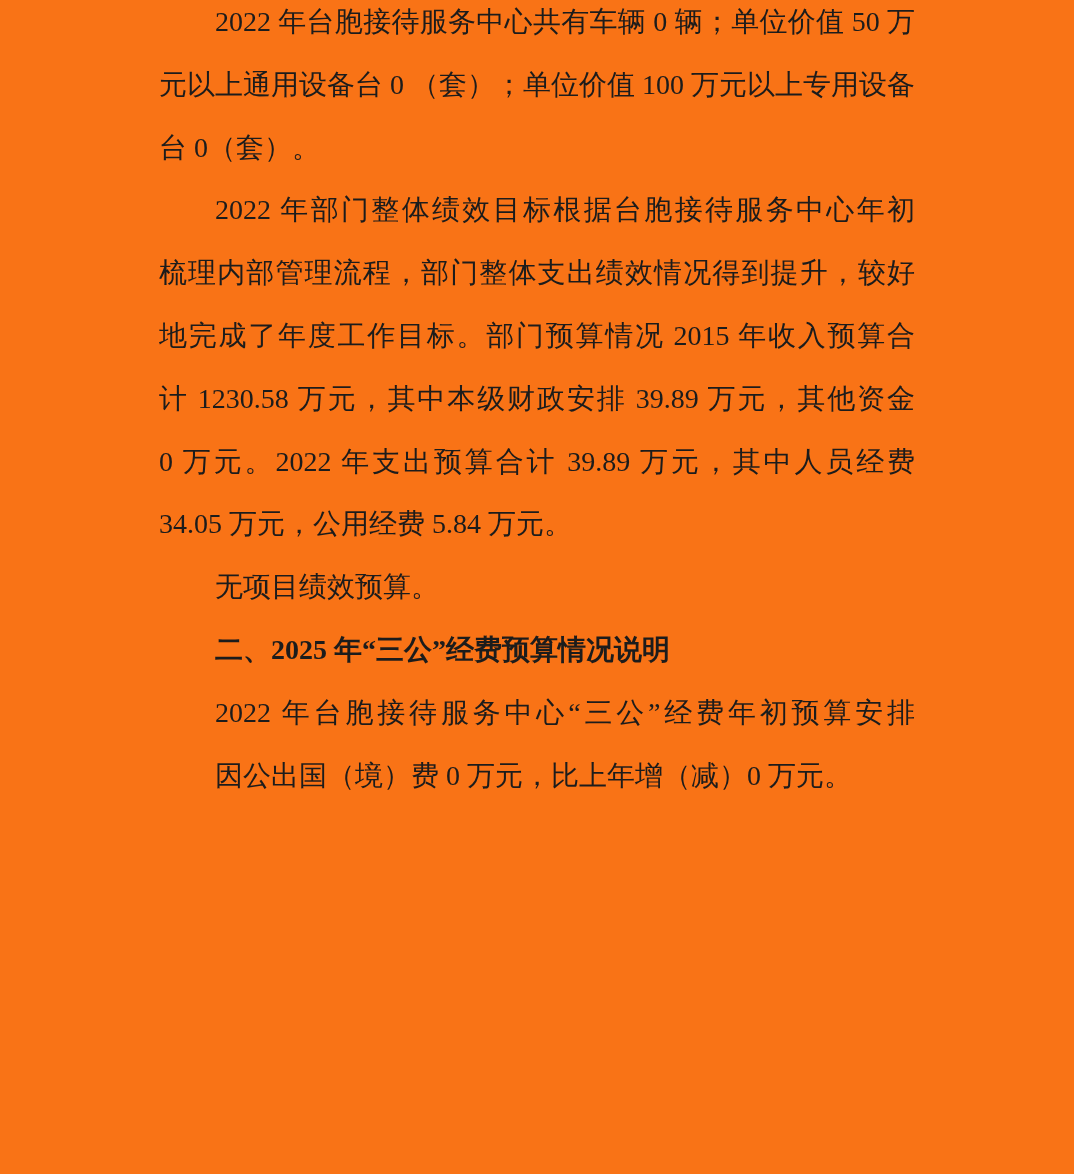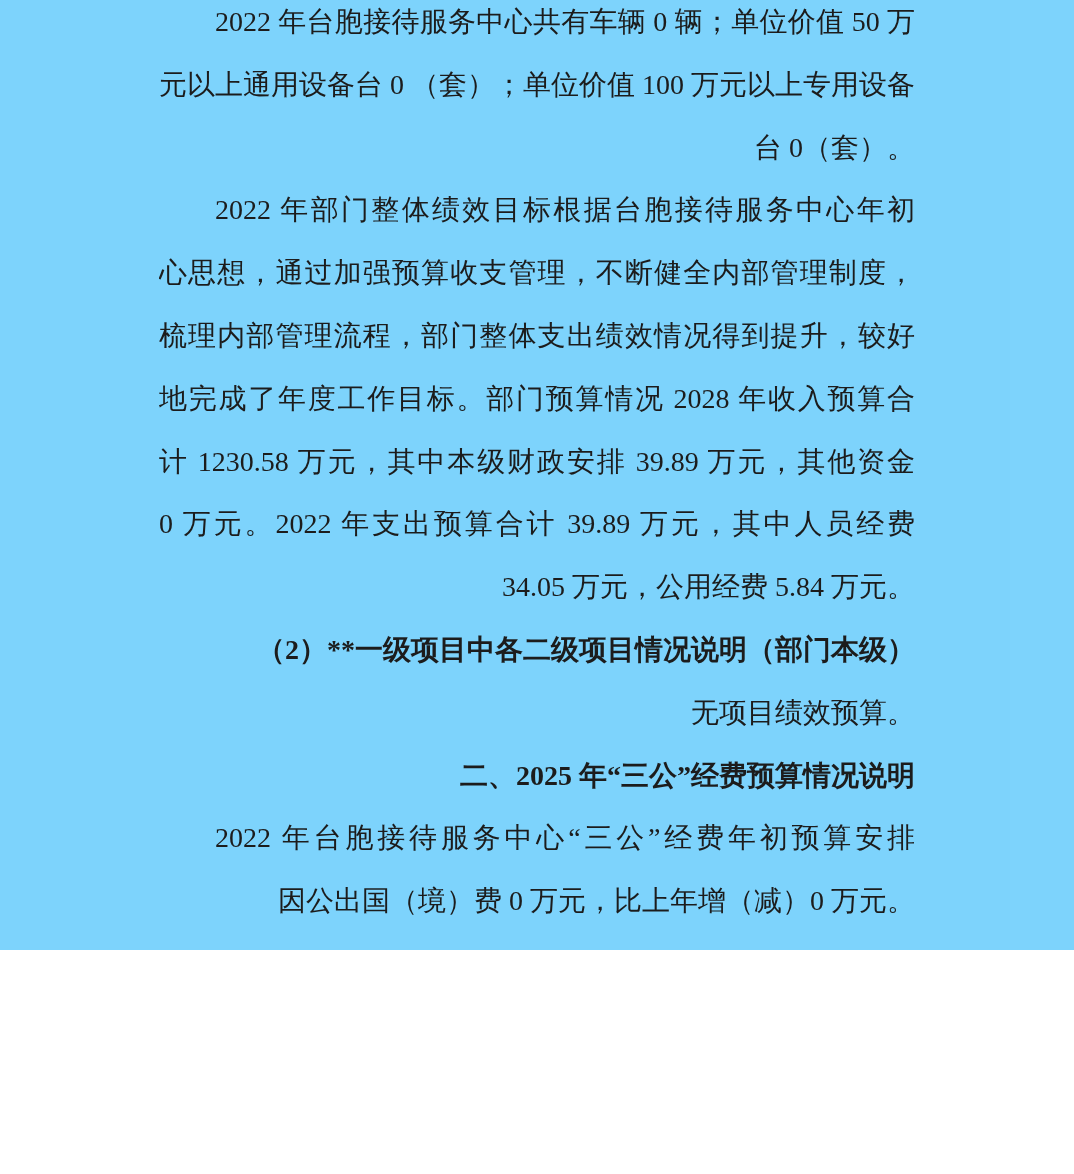--- a/index.html
+++ b/index.html
@@ -3,40 +3,40 @@
 <meta charset="utf-8">
 <style>
   html, body {
     margin: 0;
     padding: 0;
     background: #ffffff;
   }
   .page {
     position: relative;
     width: 1074px;
-    height: 950px;
-    background: #7dd3fc;
+    height: 1174px;
+    background: #f97316;
     overflow: hidden;
     font-family: "Liberation Serif", "DejaVu Serif", serif;
     color: #1c1c1c;
   }
   .text-block {
     position: absolute;
     left: 159px;
     top: 0;
     width: 756px;
     margin-top: -9px;
     font-size: 28px;
     line-height: 62.8px;
   }
   .line {
     height: 62.8px;
     white-space: nowrap;
     overflow: hidden;
-    text-align: right;
+    text-align: left;
   }
   
   .j {
     text-align: justify;
     text-align-last: justify;
   }
   
   .b {
     font-weight: bold;
   }
@@ -47,25 +47,23 @@
 </style>
 </head>
 <body>
 
 <div class="page">
   <div class="text-block">
     <div class="line ind j">2022 年台胞接待服务中心共有车辆 0 辆；单位价值 50 万</div>
     <div class="line j">元以上通用设备台 0 （套）；单位价值 100 万元以上专用设备</div>
     <div class="line">台 0（套）。</div>
     <div class="line ind j">2022 年部门整体绩效目标根据台胞接待服务中心年初</div>
-    <div class="line j">心思想，通过加强预算收支管理，不断健全内部管理制度，</div>
     <div class="line j">梳理内部管理流程，部门整体支出绩效情况得到提升，较好</div>
-    <div class="line j">地完成了年度工作目标。部门预算情况 2028 年收入预算合</div>
+    <div class="line j">地完成了年度工作目标。部门预算情况 2015 年收入预算合</div>
     <div class="line j">计 1230.58 万元，其中本级财政安排 39.89 万元，其他资金</div>
     <div class="line j">0 万元。2022 年支出预算合计 39.89 万元，其中人员经费</div>
     <div class="line">34.05 万元，公用经费 5.84 万元。</div>
-    <div class="line ind b">（2）**一级项目中各二级项目情况说明（部门本级）</div>
     <div class="line ind">无项目绩效预算。</div>
     <div class="line ind b">二、2025 年“三公”经费预算情况说明</div>
     <div class="line ind j">2022 年台胞接待服务中心“三公”经费年初预算安排</div>
     <div class="line ind">因公出国（境）费 0 万元，比上年增（减）0 万元。</div>
   </div>
 </div>
 
 </body></html>

